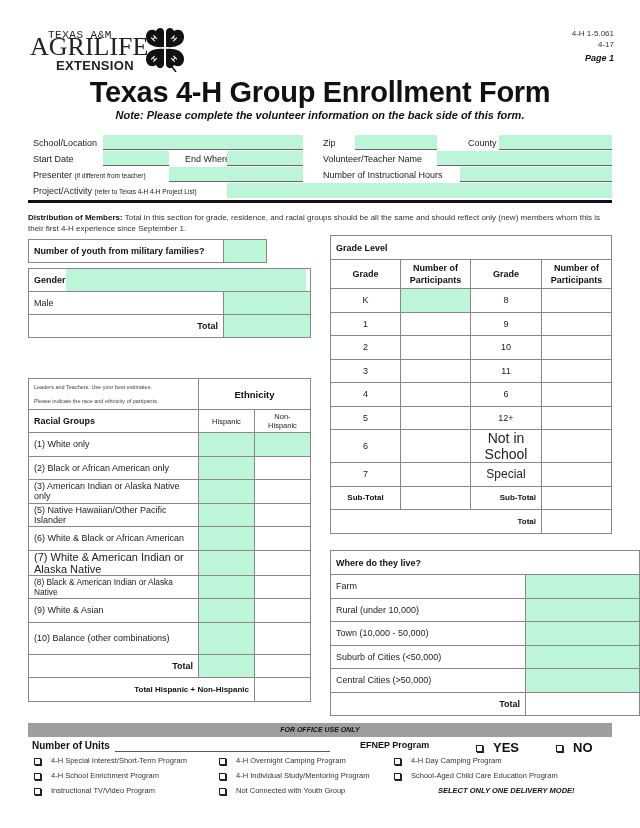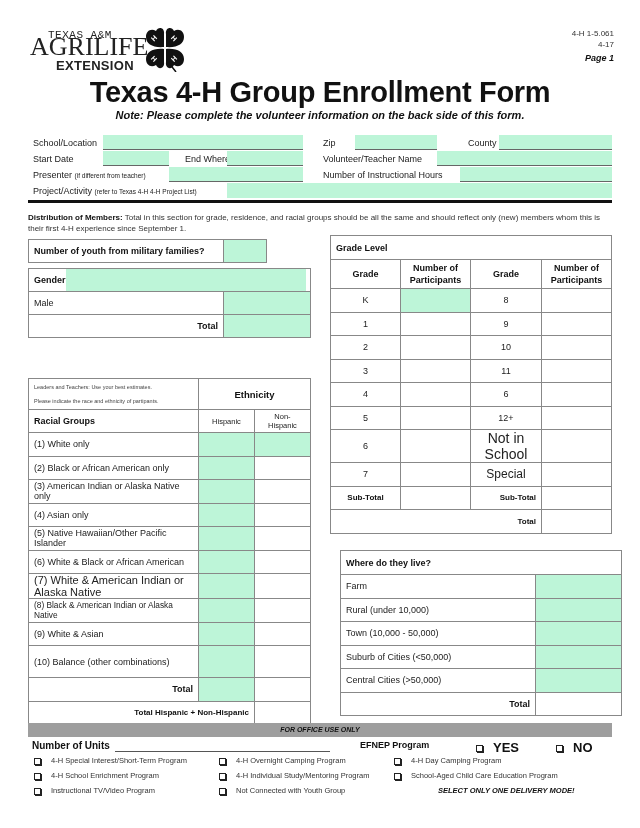--- a/index.html
+++ b/index.html
@@ -163,25 +163,20 @@
         <td>(2) Black or African American only</td>
         <td class="g"></td>
         <td></td>
       </tr>
   <tr style="height:23.5px">
         <td>(3) American Indian or Alaska Native only</td>
         <td class="g"></td>
         <td></td>
       </tr>
   <tr style="height:23.5px">
-        <td>(4) Asian only</td>
-        <td class="g"></td>
-        <td></td>
-      </tr>
-  <tr style="height:23.5px">
         <td>(5) Native Hawaiian/Other Pacific Islander</td>
         <td class="g"></td>
         <td></td>
       </tr>
   <tr style="height:23.5px">
         <td>(6) White &amp; Black or African American</td>
         <td class="g"></td>
         <td></td>
       </tr>
   <tr style="height:23.5px">
@@ -281,21 +276,21 @@
         <td class="b r" style="font-size:8px">Sub-Total</td>
         <td></td>
       </tr>
   <tr style="height:23.5px">
         <td class="b r" colspan="3" style="font-size:8px">Total</td>
         <td></td>
       </tr>
 </tbody>
   </table>
 
-<table style="left:340px;top:550px;width:282px">
+<table style="left:330px;top:550px;width:310px">
   <tbody>
       <tr style="height:24px">
         <td class="b" colspan="2">Where do they live?</td>
       </tr>
   <tr style="height:23.5px">
         <td style="width:195px">Farm</td>
         <td class="g"></td>
       </tr>
   <tr style="height:23.5px">
         <td>Rural (under 10,000)</td>

